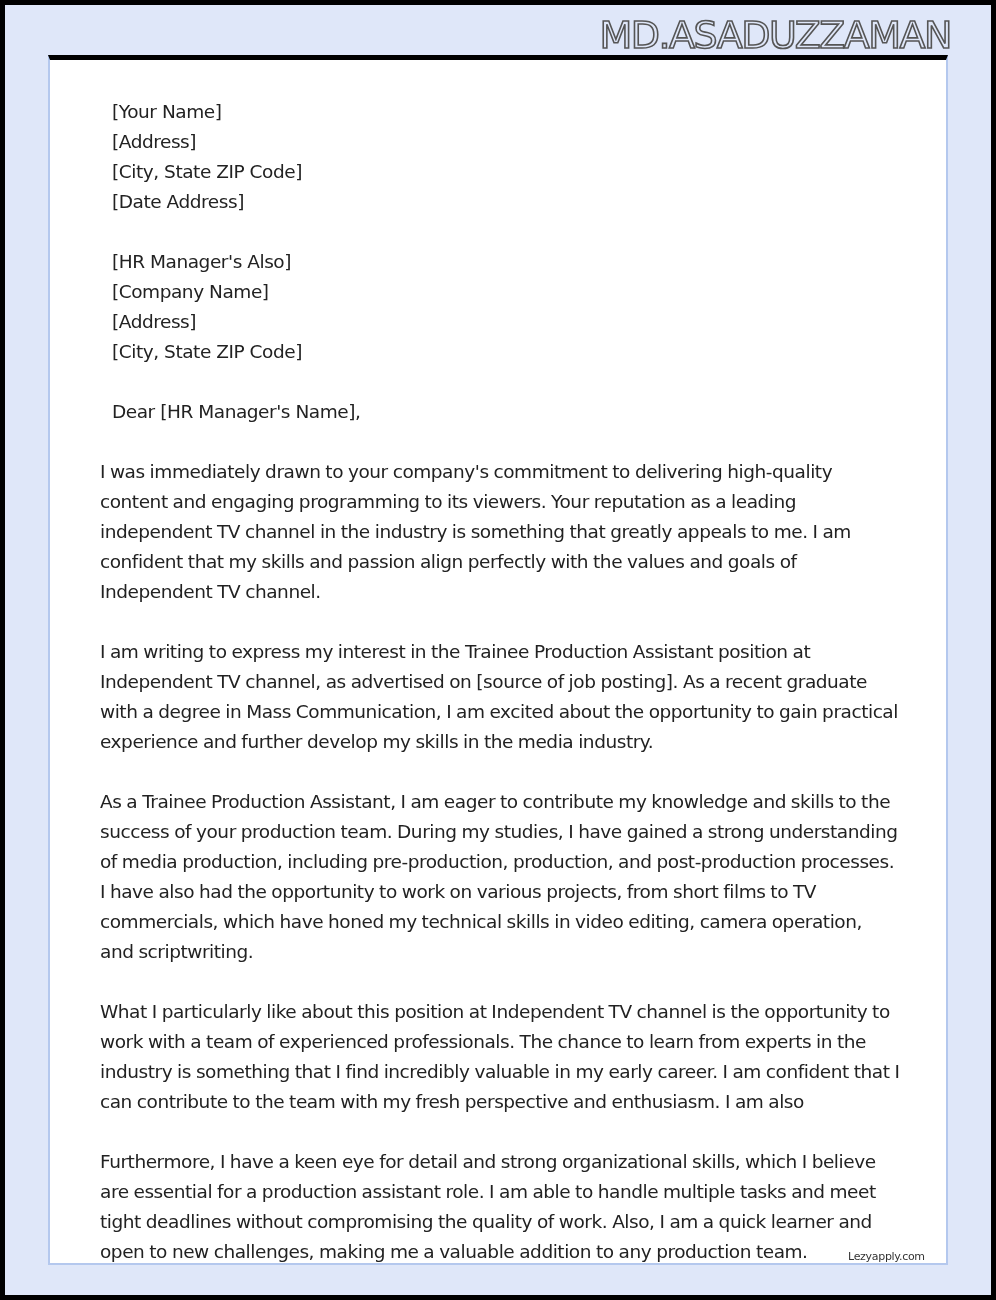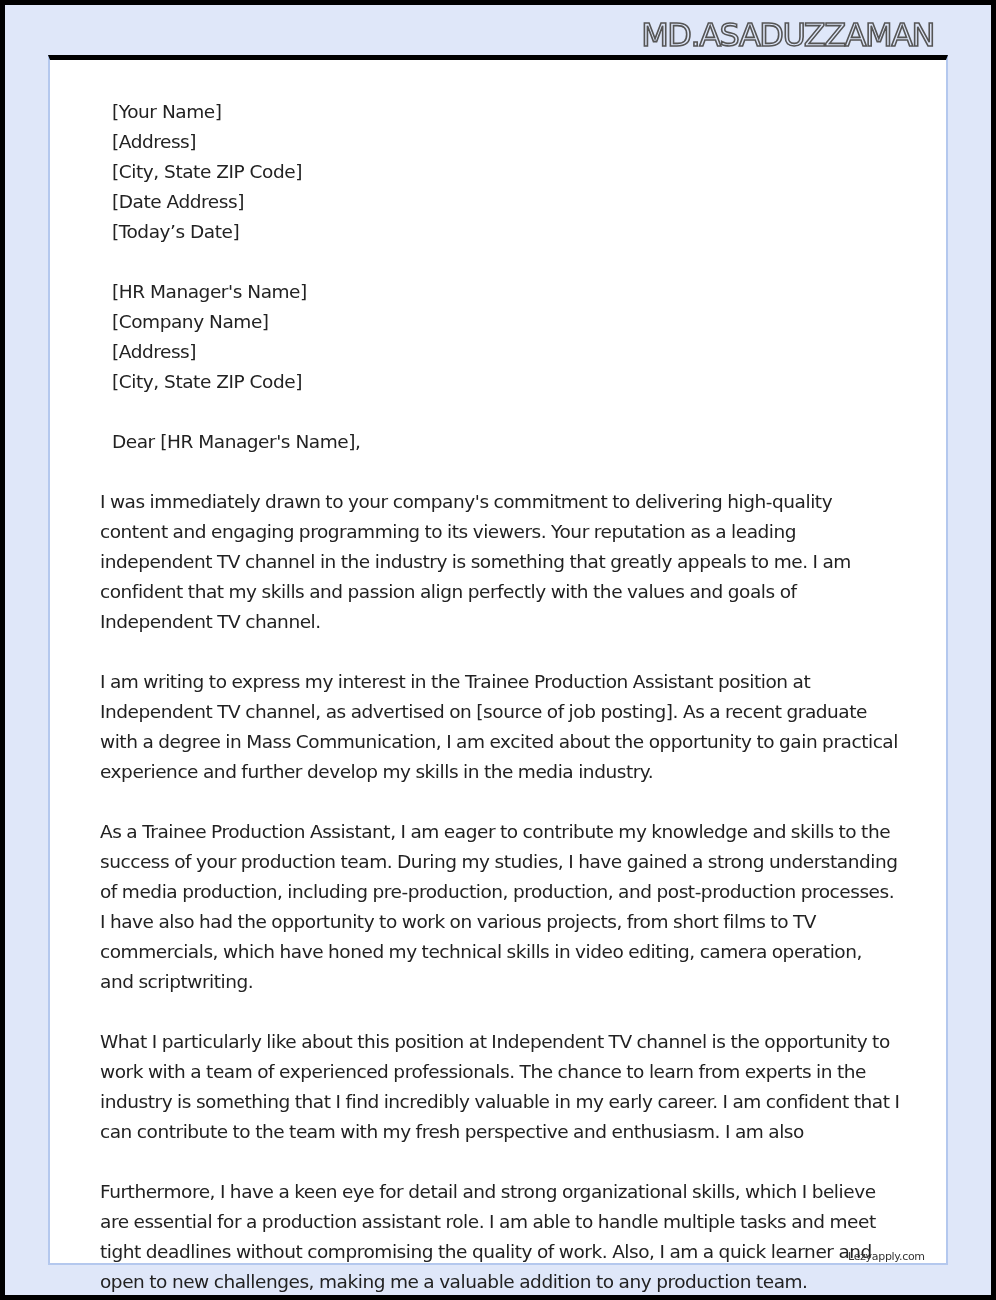--- a/index.html
+++ b/index.html
@@ -4,23 +4,23 @@
   <style>
     html, body { margin: 0; padding: 0; }
     body {
       width: 996px; height: 1300px; overflow: hidden;
       position: relative; box-sizing: border-box;
       background: #dfe7f9;
       border: 5px solid #000;
       font-family: "DejaVu Sans", sans-serif;
     }
     .header-name {
-      position: absolute; right: 57px; top: 8px;
+      position: absolute; right: 40px; top: 8px;
       font-family: "DejaVu Sans", sans-serif;
-      font-size: 32px; letter-spacing: -1.5px;
+      font-size: 38px; letter-spacing: -1.5px;
       color: #dfe7f9;
       -webkit-text-stroke: 1.6px #555;
       line-height: 44px;
       white-space: nowrap;
     }
     .page {
       position: absolute; left: 43px; top: 50px;
       width: 896px; height: 1203px;
       background: #fff;
       border-top: 5px solid #000;
@@ -47,25 +47,24 @@
 <div class="header-name">MD.ASADUZZAMAN</div>
 
 <div class="page"></div>
 
 <div class="letter">
   <div>
     <span class="line">[Your Name]</span>
     <span class="line">[Address]</span>
     <span class="line">[City, State ZIP Code]</span>
     <span class="line">[Date Address]</span>
-    <span class="line">[Today’s Date]</span>
   </div>
   <span class="gap"></span>
   <div>
-    <span class="line">[HR Manager's Name]</span>
+    <span class="line">[HR Manager's Also]</span>
     <span class="line">[Company Name]</span>
     <span class="line">[Address]</span>
     <span class="line">[City, State ZIP Code]</span>
   </div>
   <span class="gap"></span>
   <span class="line">Dear [HR Manager's Name],</span>
   <span class="gap"></span>
   <p>I was immediately drawn to your company's commitment to delivering high-quality content and engaging programming to its viewers. Your reputation as a leading independent TV channel in the industry is something that greatly appeals to me. I am confident that my skills and passion align perfectly with the values and goals of Independent TV channel.</p>
   <p>I am writing to express my interest in the Trainee Production Assistant position at Independent TV channel, as advertised on [source of job posting]. As a recent graduate with a degree in Mass Communication, I am excited about the opportunity to gain practical experience and further develop my skills in the media industry.</p>
   <p>As a Trainee Production Assistant, I am eager to contribute my knowledge and skills to the success of your production team. During my studies, I have gained a strong understanding of media production, including pre-production, production, and post-production processes. I have also had the opportunity to work on various projects, from short films to TV commercials, which have honed my technical skills in video editing, camera operation, and scriptwriting.</p>

